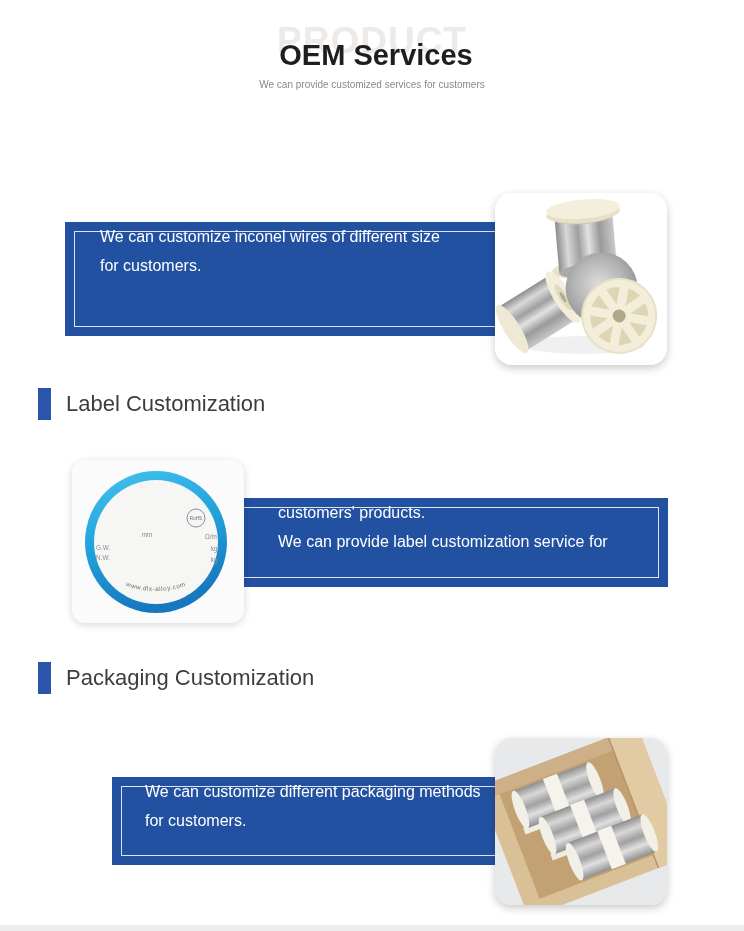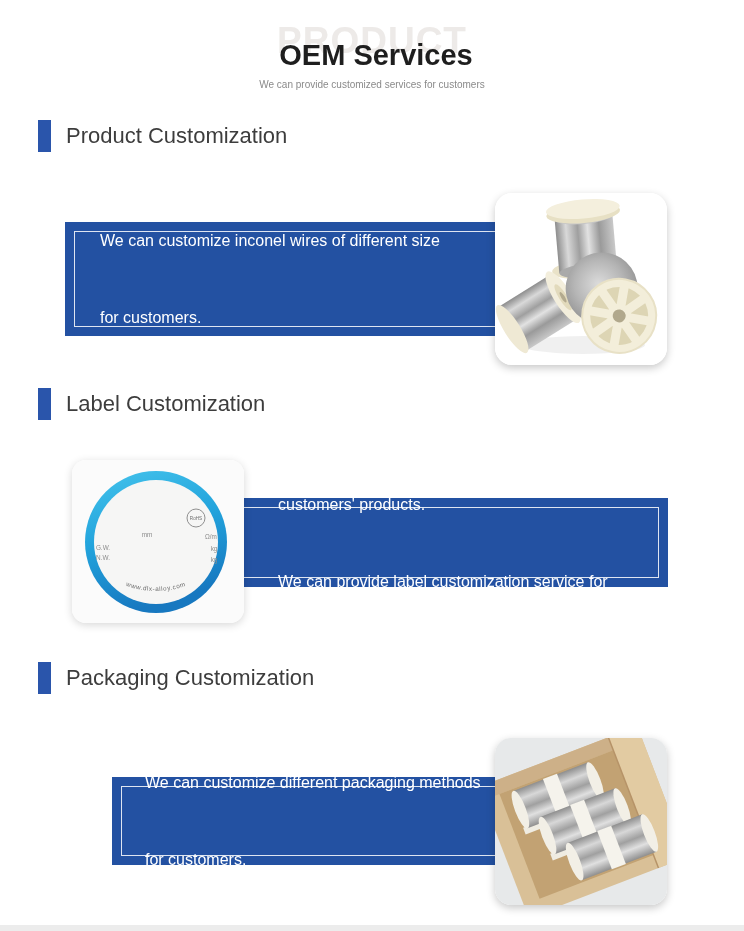--- a/index.html
+++ b/index.html
@@ -23,22 +23,22 @@
   .sec-header{
     position:absolute;left:38px;height:32px;display:flex;align-items:center;z-index:1;
   }
   .sec-bar{width:13px;height:32px;background:var(--bar-blue);flex:0 0 auto;}
   .sec-title{margin-left:15px;font-size:22px;color:var(--heading-text);white-space:nowrap;}
   .banner{position:absolute;background:var(--banner-blue);z-index:1;}
   .banner .inner-border{
     position:absolute;inset:9px;border:1px solid rgba(255,255,255,.85);pointer-events:none;
   }
   .banner .btext{
-    position:absolute;inset:0;display:flex;flex-direction:column;justify-content:center;
-    color:#fff;font-size:16px;line-height:29px;gap:48px;
+    position:absolute;inset:0;display:flex;flex-direction:column;
+    color:#fff;font-size:16px;line-height:29px;
   }
   .banner1{left:65px;top:222px;width:456px;height:114px;}
   .banner1 .btext{padding-left:35px;}
   .banner2{left:225px;top:498px;width:443px;height:89px;}
   .banner2 .btext{padding-left:53px;}
   .banner3{left:67px;top:777px;width:453px;height:88px;margin-left:45px;}
   .banner3 .btext{padding-left:33px;}
   .photo{
     position:absolute;overflow:hidden;background:#fff;z-index:2;
     box-shadow:0 3px 9px rgba(0,0,0,.22);
@@ -53,24 +53,20 @@
 </style>
 </head>
 <body>
 
 <div class="page">
 
   <div class="watermark">PRODUCT</div>
   <h1 class="title">OEM Services</h1>
   <div class="subtitle">We can provide customized services for customers</div>
 
-  <div class="sec-header" style="top:120px">
-    <span class="sec-bar"></span>
-    <span class="sec-title">Product Customization</span>
-  </div>
 
   <div class="banner banner1">
     <div class="inner-border"></div>
     <div class="btext">
       <div>We can customize inconel wires of different size</div>
       <div>for customers.</div>
     </div>
   </div>
 
   <div class="photo photo1">

